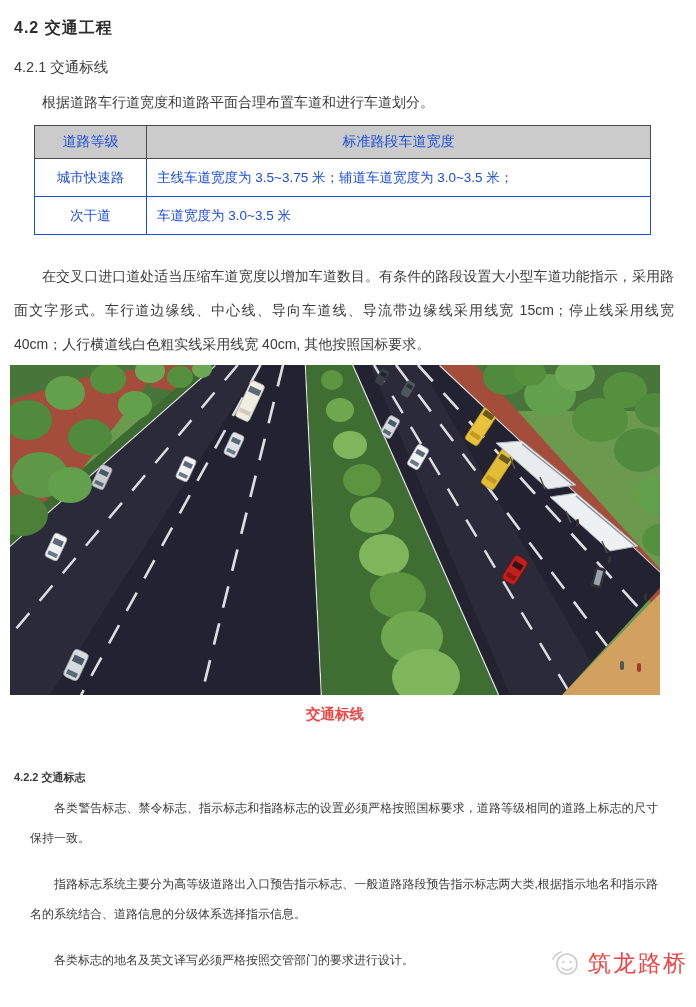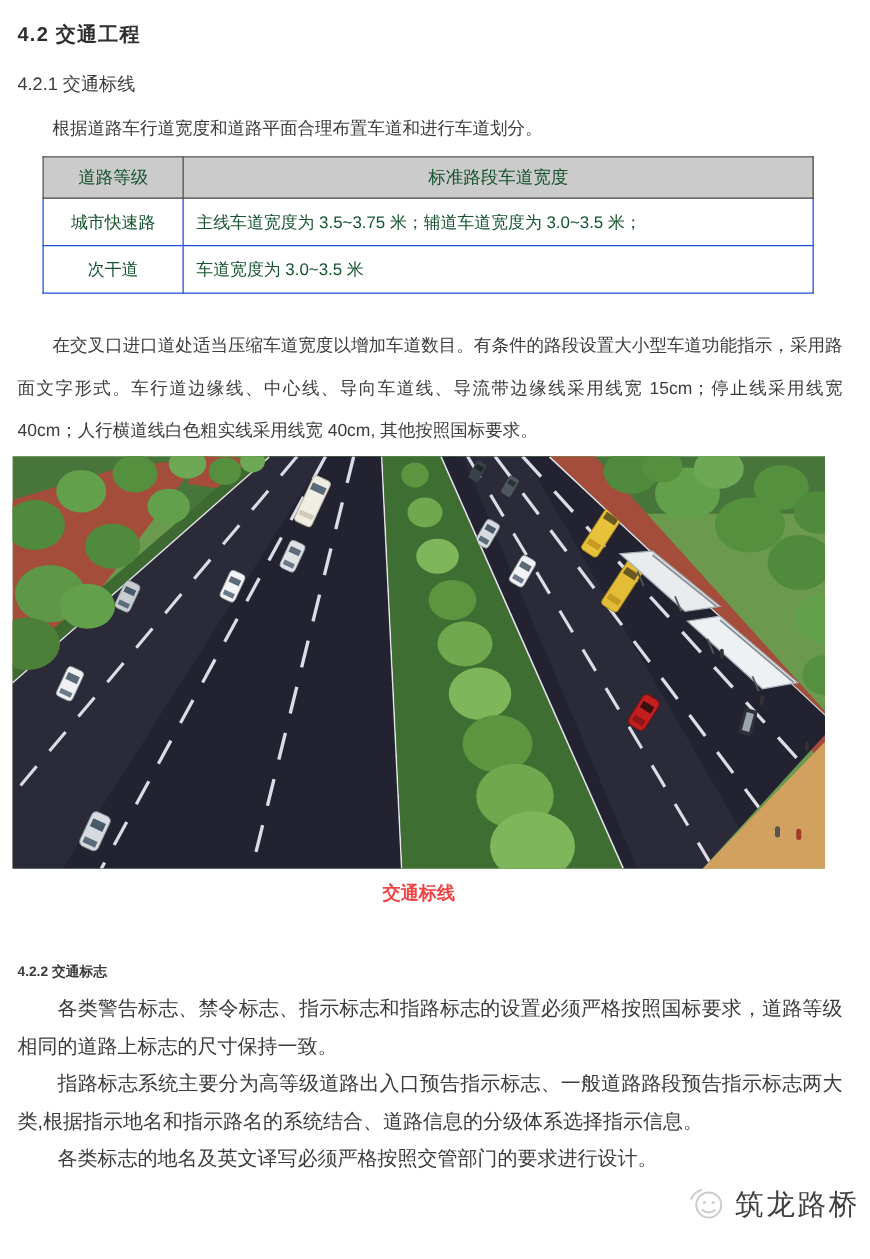--- a/index.html
+++ b/index.html
@@ -14,21 +14,21 @@
   .content{padding:10px 22px 0 14px;}
   .h-main{font-size:16px;font-weight:bold;margin:8px 0 0 0;color:#2e2e2e;letter-spacing:1px;}
   .h-sub{font-size:14.5px;font-weight:400;margin:19px 0 0 0;}
   .indent{text-indent:2em;}
   .intro{font-size:14px;margin:15px 0 0 0;line-height:20px;}
   table.lane{
     border-collapse:collapse;
     margin:13px 0 16px 20px;
     width:617px;
     font-size:13.5px;
-    color:#14532d;
+    color:#1d4ed8;
     table-layout:fixed;
   }
   table.lane th{
     background:#cbcbcb;
     font-weight:400;
     height:30px;
     border:1px solid #4a4a4a;
     font-size:14px;
   }
   table.lane td{
@@ -42,26 +42,26 @@
   .bodypara{
     font-size:14px;line-height:34px;
     margin:24px 0 0 0;text-align:justify;
   }
   .figure{margin:4px 0 0 -4px;width:650px;line-height:0;}
   .caption{
     width:650px;margin:10px 0 0 -4px;
     font-weight:bold;text-align:center;font-size:14.5px;color:#ef4444;
   }
   .sec2-head{font-size:11px;font-weight:700;margin:46px 0 0 0;}
-  .sec2 p{font-size:16px;line-height:30px;margin:0;text-align:justify;}
+  .sec2 p{font-size:12px;line-height:30px;margin:16px;text-align:justify;}
   .sec2 p:first-of-type{margin-top:8px;}
   .watermark{
     position:absolute;right:8px;top:948px;
     display:flex;align-items:center;gap:5px;
-    color:#404040;font-size:23px;letter-spacing:2px;
+    color:#ef4444;font-size:23px;letter-spacing:2px;
     user-select:none;
   }
 </style>
 </head>
 <body>
 
 <div class="content">
 
   <div class="h-main">4.2 交通工程</div>
   <div class="h-sub">4.2.1 交通标线</div>

